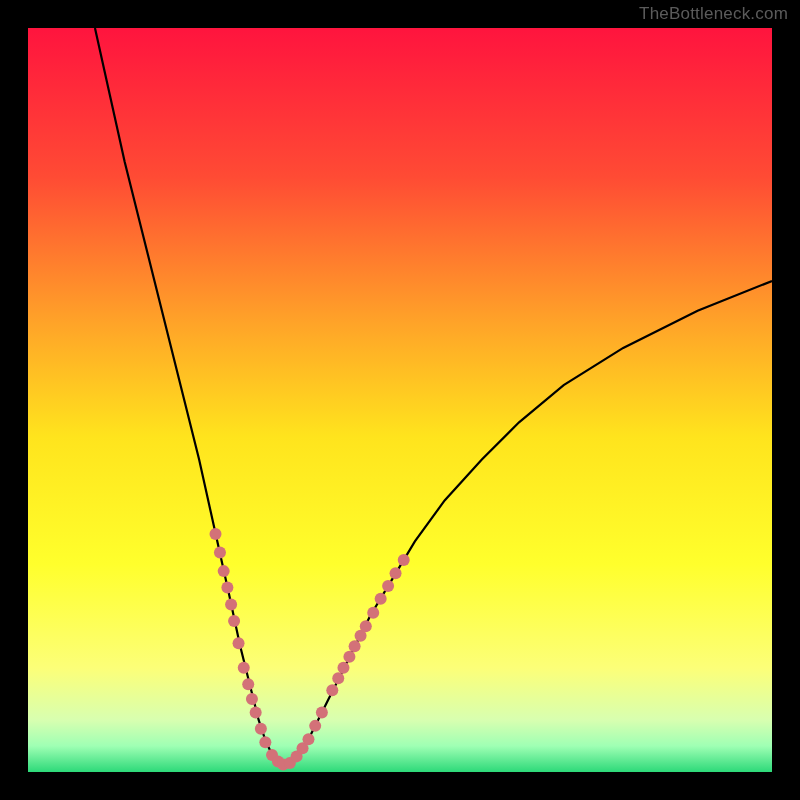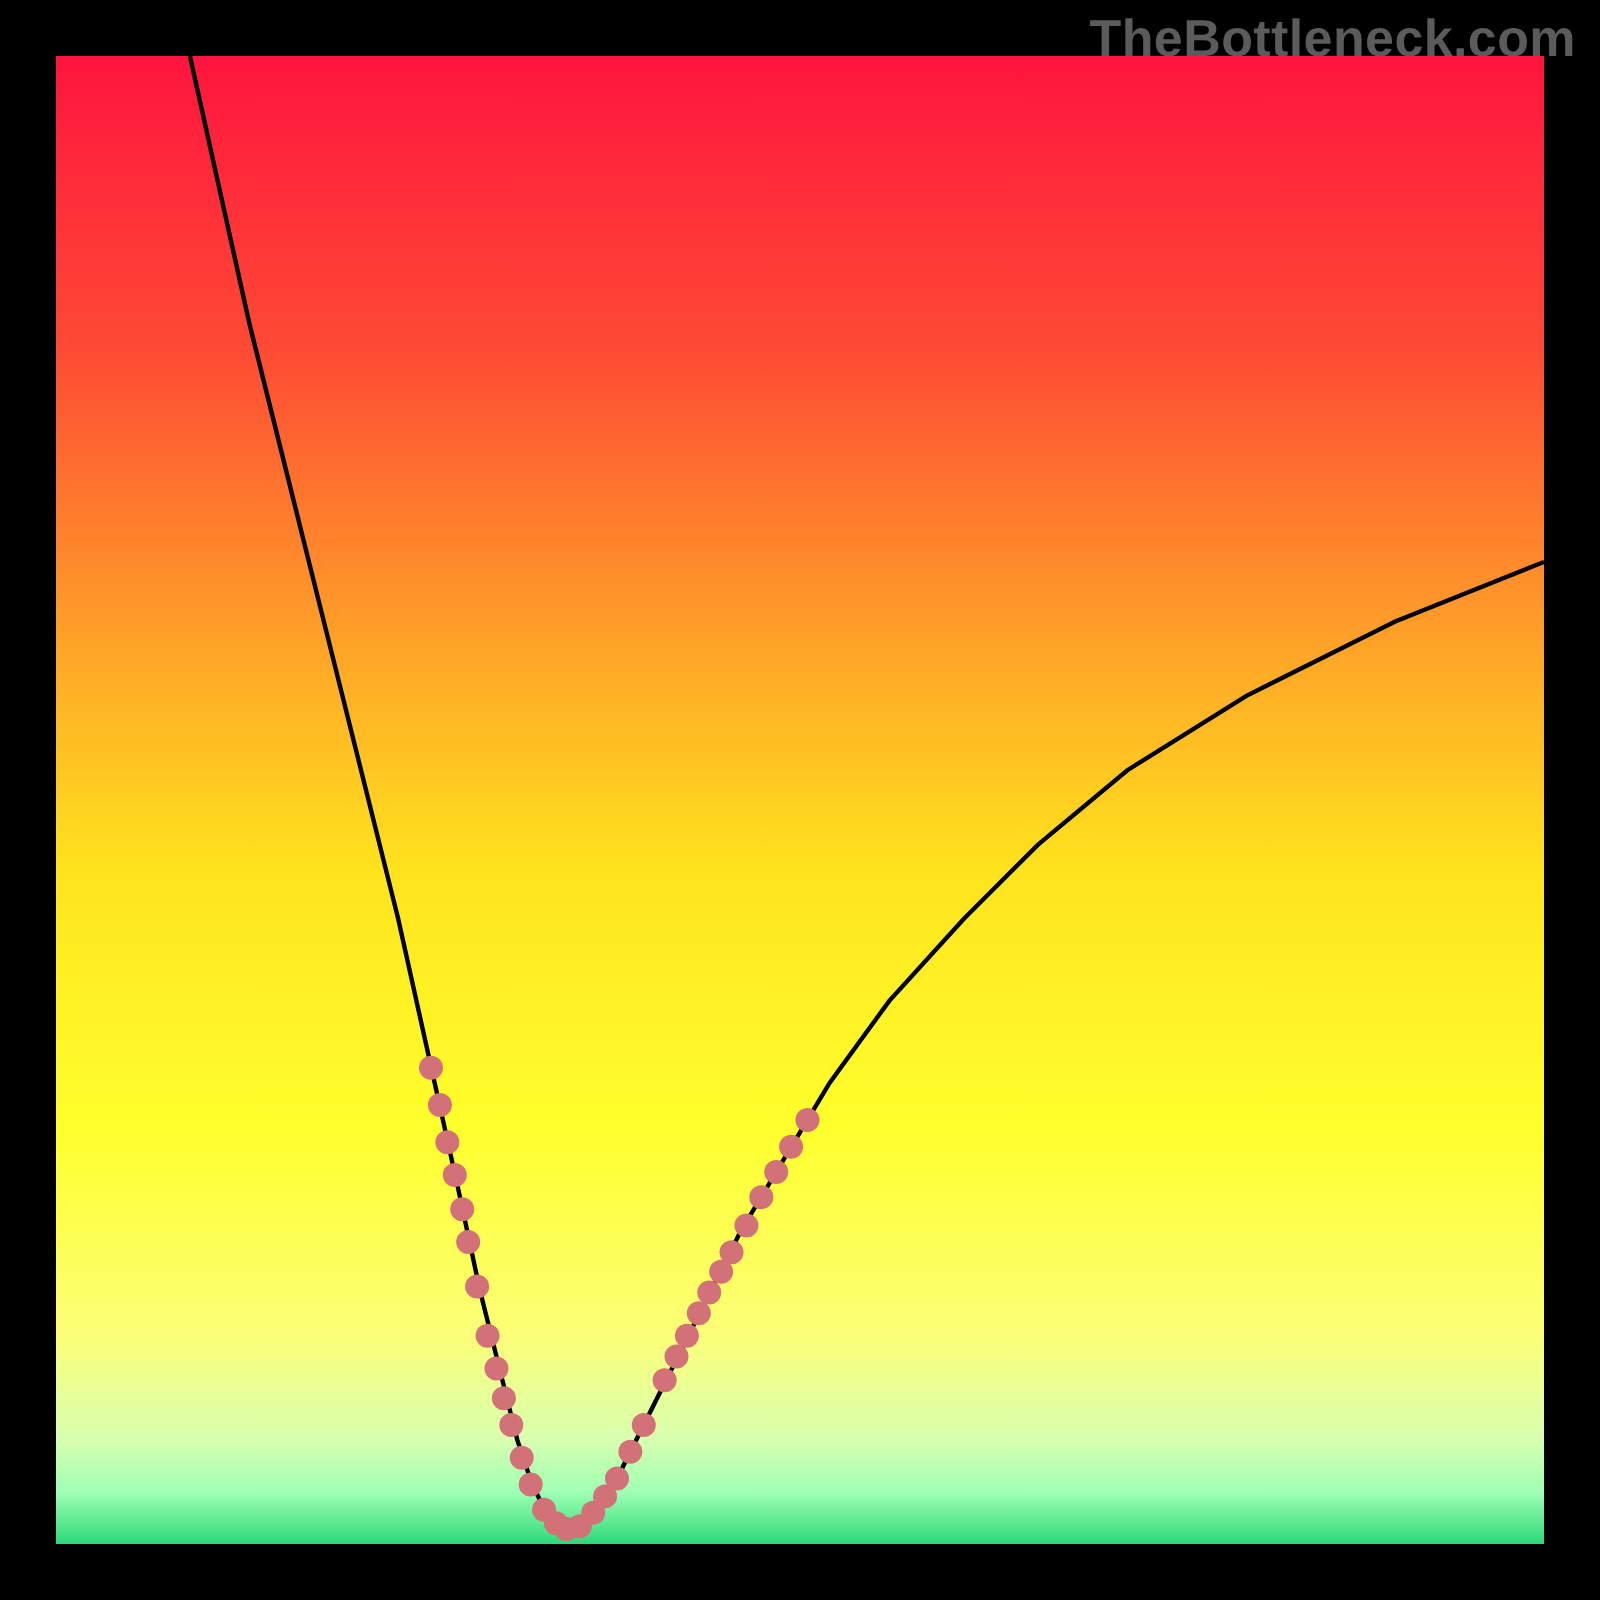--- a/index.html
+++ b/index.html
@@ -24,22 +24,22 @@
     left: 28px;
     top: 28px;
     width: 744px;
     height: 744px;
     overflow: hidden;
   }
   .watermark {
     position: absolute;
     top: 4px;
     right: 12px;
-    font-size: 26px;
-    font-weight: 700;
+    font-size: 17px;
+    font-weight: 400;
     color: #5b5b5b;
     letter-spacing: 0.2px;
     user-select: none;
   }
   svg {
     display: block;
     width: 744px;
     height: 744px;
   }
 </style>

